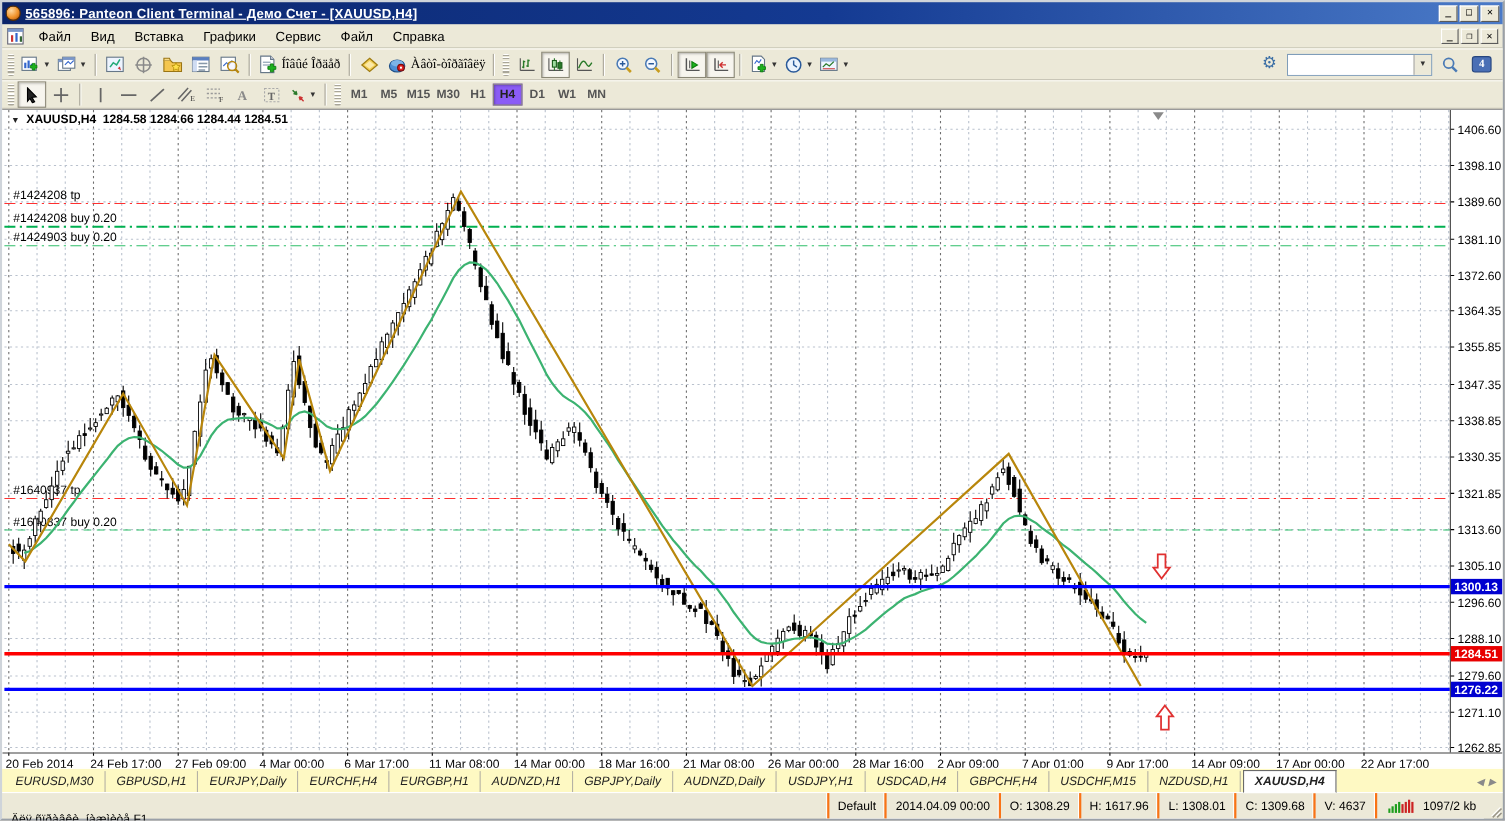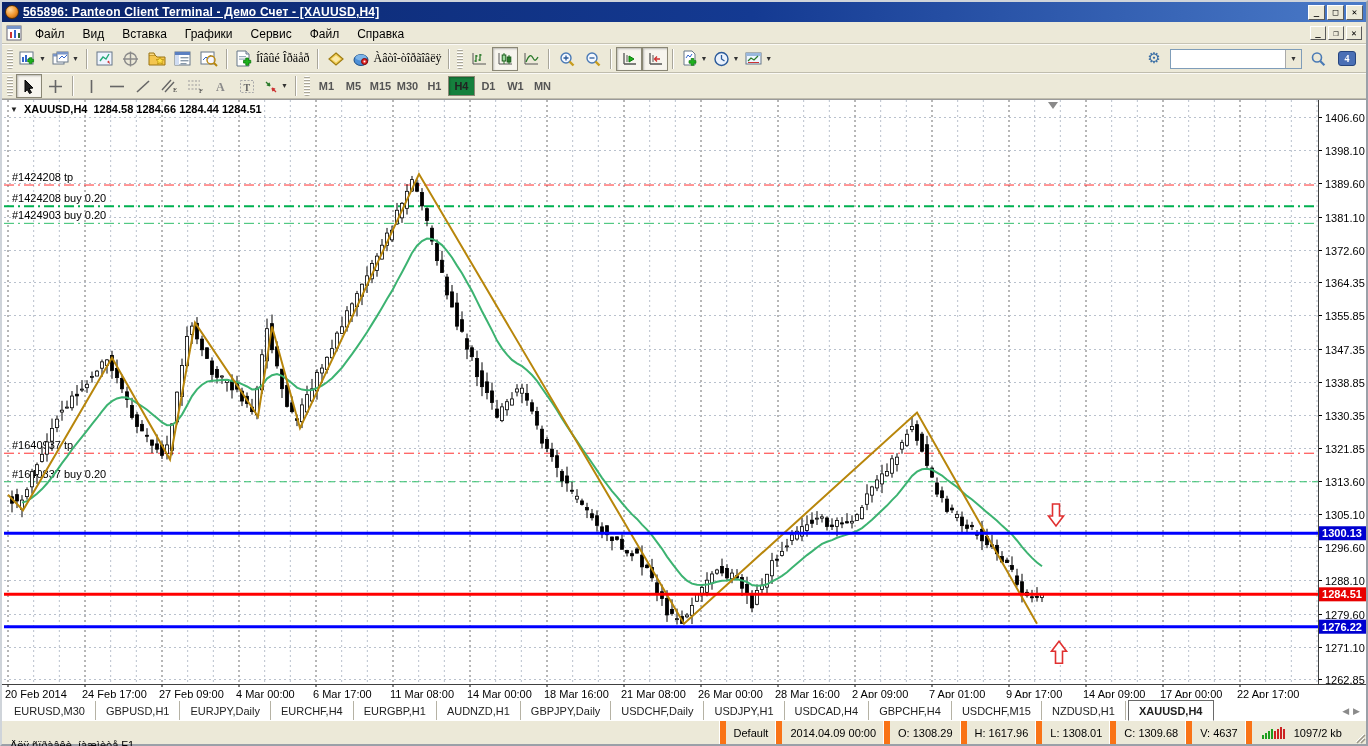--- a/index.html
+++ b/index.html
@@ -39,52 +39,52 @@
   .tsep { width:2px; height:20px; margin:0 4px;
           border-left:1px solid #a9a69a; border-right:1px solid #fff; }
   .tbtn { height:24px; min-width:26px; padding:0 2px; display:flex; align-items:center; justify-content:center;
           border:1px solid transparent; color:#333;font-family:Liberation Serif, serif; }
   .tbtn.pressed { border:1px solid #8a8775; background:#f7f5ee;
                   box-shadow:inset 1px 1px 2px rgba(0,0,0,0.25); }
   .tbtn .lbl { font-size:12px; margin-left:4px; color:#000; white-space:nowrap; }
   .drop-arrow { font-size:7px; color:#333; margin-left:2px; }
   .tf-btn { height:20px; min-width:27px; display:flex; align-items:center; justify-content:center;
             font-size:11px; font-weight:bold; color:#555; border:1px solid transparent; }
-  .tf-btn.active { border:1px solid #8a8775; background:#15803d; color:#222;
+  .tf-btn.active { border:1px solid #8a8775; background:#8b5cf6; color:#222;
                    box-shadow:inset 1px 1px 2px rgba(0,0,0,0.25); }
   .right-tools { margin-left:auto; display:flex; align-items:center; gap:3px; padding-right:4px; }
   .combo { display:flex; width:132px; height:20px; border:1px solid #7f9db9; background:#fff; }
   .combo input { flex:1; border:none; outline:none; font-size:11px; padding:0 3px; min-width:0; }
   .combo .cbtn { width:16px; background:#ece9d8; border-left:1px solid #aaa; font-size:7px;
                  display:flex; align-items:center; justify-content:center; color:#333; }
   .chat-badge { width:18px; height:15px; background:#4a6fb5; border:1px solid #26457e; border-radius:3px;
                 color:#fff; font-size:10px; font-weight:bold; display:flex; align-items:center; justify-content:center; }
   .gear-glyph { font-size:15px; color:#3a6ea5; line-height:1; }
 
   
   .chart-wrap { position:relative; flex:1 1 auto; background:#fff; overflow:hidden;
                 border-top:1px solid #9a9a9a; }
   .chart-header { position:absolute; left:8px; top:3px; font-size:11px; font-weight:bold; color:#000;
                   display:flex; align-items:center; gap:6px; z-index:5; }
   .chart-header .tri { font-size:8px; color:#222; }
 
   
-  .tabbar { height:22px; flex:0 0 22px; display:flex; align-items:flex-end; background:#ffffff;
-            border-top:1px solid #fff; padding:0 2px; }
+  .tabbar { height:22px; flex:0 0 22px; display:flex; align-items:flex-end; background:#fef9c3;
+            border-top:1px solid #fff; padding:0 2px;font-style:italic; }
   .tab { height:19px; padding:0 10px; font-size:11px; color:#222; display:flex; align-items:center;
          border-right:1px solid #b5b2a4; white-space:nowrap; }
   .tab.active { background:#fff; border:1px solid #6a6a6a; border-bottom:1px solid #fff; height:21px;
                 margin:0 2px; font-weight:bold; position:relative; top:1px; }
   .tab-arrows { margin-left:auto; display:flex; gap:4px; color:#8a8a8a; font-size:9px; padding:0 4px 4px 0; }
 
   
   .statusbar { height:24px; flex:0 0 24px; display:flex; align-items:stretch; background:#ece9d8;
                border-top:1px solid #fff; font-size:11px; color:#000; }
   .seg { display:flex; align-items:center; padding:0 8px;
-         border-left:6px solid #f97316; box-shadow:-1px 0 0 #fff; white-space:nowrap; }
+         border-left:2px solid #f97316; box-shadow:-1px 0 0 #fff; white-space:nowrap; }
   .seg.first { flex:1 1 auto; border-left:none; box-shadow:none;margin-top:24px; }
   .grip-corner { width:16px; display:flex; align-items:flex-end; justify-content:flex-end; }
   svg.icon { display:block; }
 </style>
 </head>
 <body>
 
 <div class="window">
 
   <div class="titlebar">
@@ -989,21 +989,21 @@
   </div>
 
   <div class="tabbar" id="tabbar">
       <div class="tab">EURUSD,M30</div>
       <div class="tab">GBPUSD,H1</div>
       <div class="tab">EURJPY,Daily</div>
       <div class="tab">EURCHF,H4</div>
       <div class="tab">EURGBP,H1</div>
       <div class="tab">AUDNZD,H1</div>
       <div class="tab">GBPJPY,Daily</div>
-      <div class="tab">USDCHF,Daily</div>
+      <div class="tab">AUDNZD,Daily</div>
       <div class="tab">USDJPY,H1</div>
       <div class="tab">USDCAD,H4</div>
       <div class="tab">GBPCHF,H4</div>
       <div class="tab">USDCHF,M15</div>
       <div class="tab">NZDUSD,H1</div>
       <div class="tab active">XAUUSD,H4</div>
       <div class="tab-arrows">
         <span>◀</span>
         <span>▶</span>
       </div>

